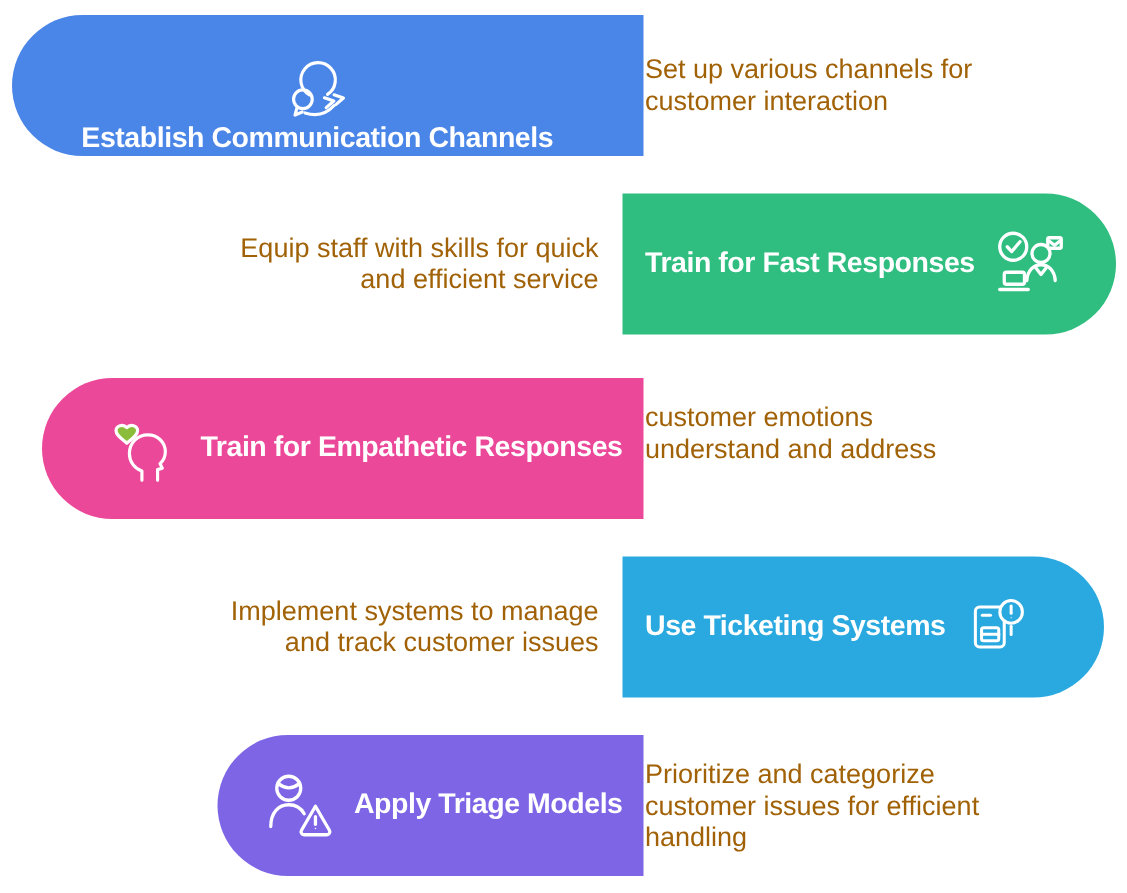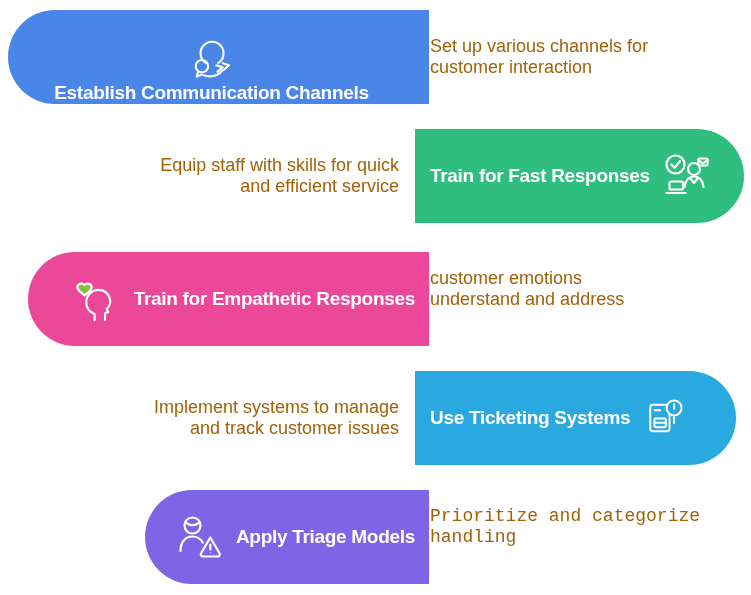--- a/index.html
+++ b/index.html
@@ -25,21 +25,21 @@
   .icon .pillfill{fill:var(--pill);}
   .icon .dot{fill:#fff;stroke:none;}
 
   .desc{position:absolute;font-size:18px;line-height:21px;color:#a16207;}
   .desc-left{text-align:left;}
   .desc-right{text-align:right;}
   .d1{left:430px;top:36px;}
   .d2{right:352px;top:155px;}
   .d3{left:430px;top:268px;}
   .d4{right:352px;top:397px;}
-  .d5{left:430px;top:506px;font-family:Liberation Mono, monospace;}
+  .d5{left:430px;top:506px;}
 </style>
 </head>
 <body>
 
 <div class="canvas">
 
   <div class="pill pill-left s1">
     <span class="icon">
       <svg width="46" height="46" viewBox="0 0 48 48">
         <path d="M30.6 28.1 A12 12 0 1 0 18 28.4"></path>
@@ -120,16 +120,17 @@
         <path d="M4.5 38c0-9.5 5.3-14.5 12-14.5 4.6 0 8.2 2.3 10.3 6"></path>
         <path d="M34.3 24.5 L43.6 40.5a2 2 0 0 1-1.7 3H26.7a2 2 0 0 1-1.7-3l9.3-16z" class="pillfill"></path>
         <path d="M34.3 31.5v5"></path>
         <circle cx="34.3" cy="39.4" r="0.5" class="dot"></circle>
       </svg>
     </span>
     <span class="pill-title">Apply Triage Models</span>
   </div>
   <div class="desc desc-left d5">
     <div>Prioritize and categorize</div>
+    <div>customer issues for efficient</div>
     <div>handling</div>
   </div>
 
 </div>
 
 </body></html>

